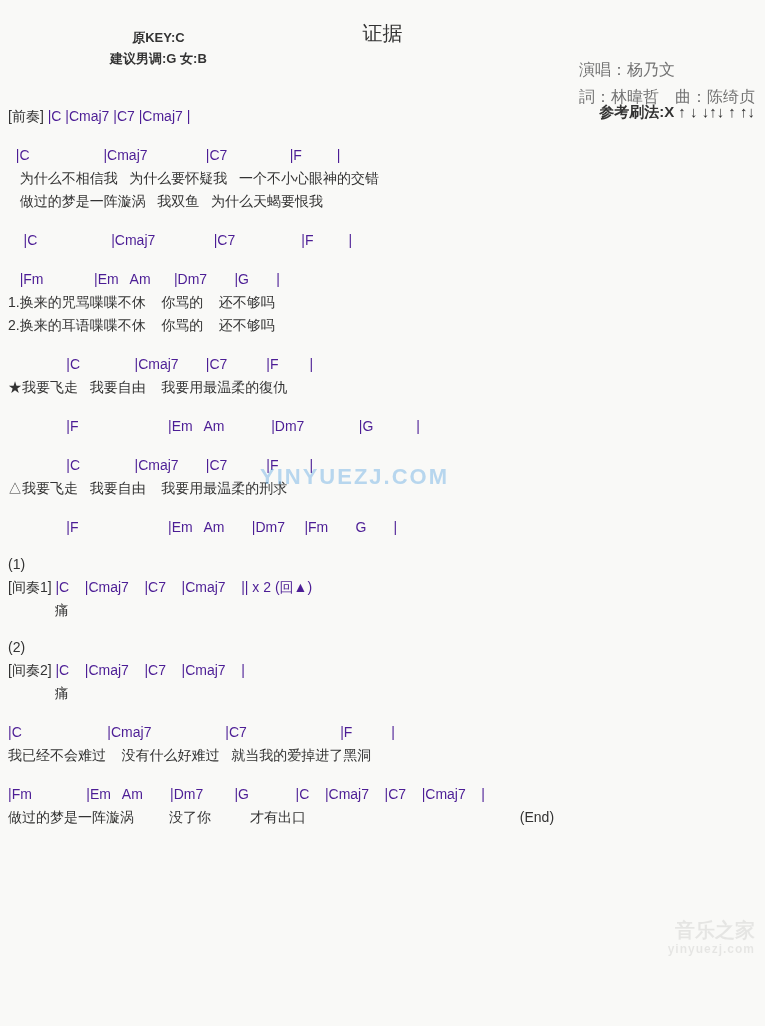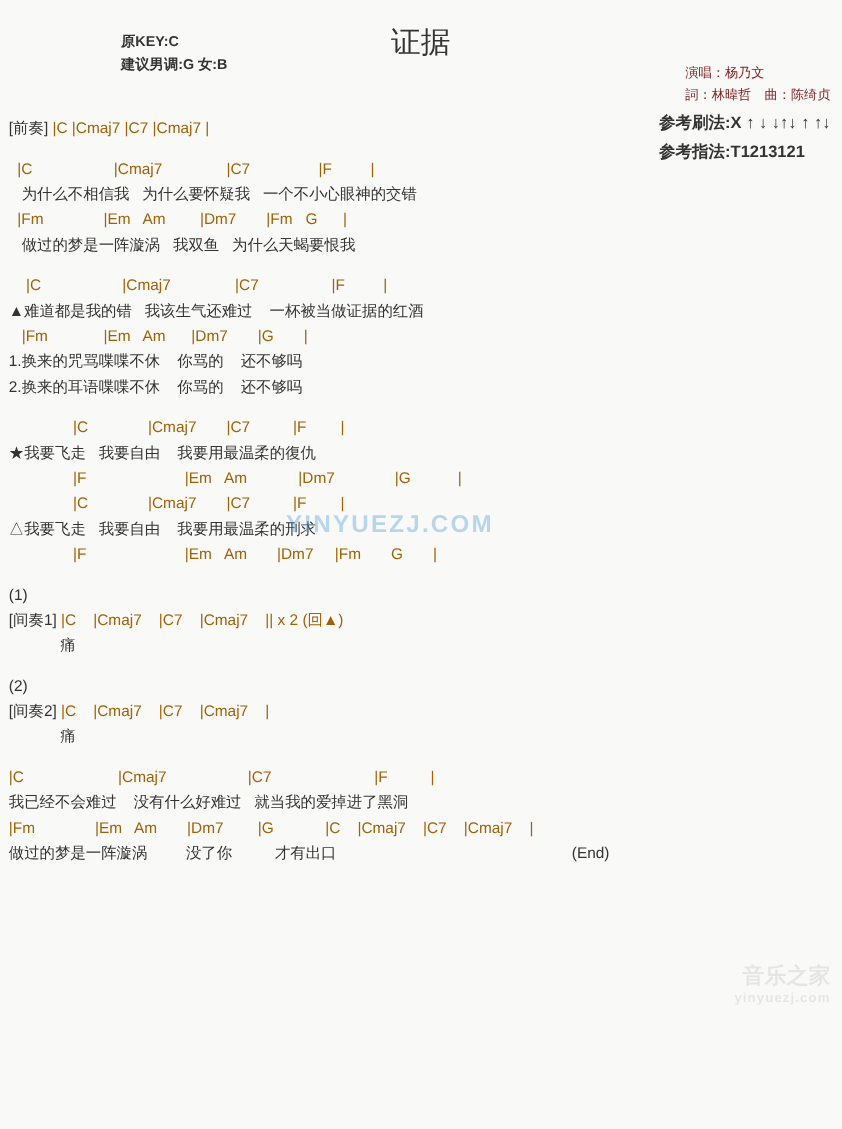--- a/index.html
+++ b/index.html
@@ -17,52 +17,53 @@
     padding: 18px 8px 120px 8px;
     position: relative;
   }
   .header-left {
     position: absolute;
     top: 28px;
     left: 110px;
     font-size: 13px;
     font-weight: bold;
     line-height: 1.6;
+    text-align: center;
   }
   .title {
     position: absolute;
     top: 18px;
     left: 50%;
     transform: translateX(-50%);
-    font-size: 27px;
+    font-size: 20px;
     color: #333;
   }
   .header-right {
     position: absolute;
     top: 56px;
     right: 10px;
-    font-size: 12px;
-    color: #7f1d1d;
+    font-size: 16px;
+    color: #737373;
     line-height: 1.7;
     text-align: left;
   }
   .header-right2 {
     position: absolute;
     top: 98px;
     right: 10px;
     font-size: 15px;
     color: #333;
     font-weight: bold;
     line-height: 1.8;
     text-align: left;
   }
   .content {
     margin-top: 88px;
   }
-  .chord { color: #a16207; }
+  .chord { color: #4c1d95; margin-top: 18px; }
   .line { white-space: pre; margin-bottom: 2px; }
   .section { margin-bottom: 16px; }
   .watermark {
     position: absolute;
     top: 465px;
     left: 260px;
     font-size: 44px;
     font-weight: bold;
     color: rgba(60,150,220,0.35);
     pointer-events: none;
@@ -100,39 +101,36 @@
   </div>
 
   <div class="title">证据</div>
 
   <div class="header-right">
     <div>演唱：杨乃文</div>
     <div>詞：林暐哲　曲：陈绮贞</div>
   </div>
   <div class="header-right2">
     <div>参考刷法:X ↑ ↓ ↓↑↓ ↑ ↑↓</div>
-    <div>参考指法:T1213121</div>
   </div>
 
   <div class="content">
 
     <div class="section">
       <span>[前奏]</span><span class="chord"> |C    |Cmaj7   |C7    |Cmaj7   |</span>
     </div>
 
     <div class="section">
       <div class="line chord">  |C                   |Cmaj7               |C7                |F         |</div>
       <div class="line">   为什么不相信我   为什么要怀疑我   一个不小心眼神的交错</div>
-      <div class="line chord">  |Fm              |Em   Am        |Dm7       |Fm   G      |</div>
       <div class="line">   做过的梦是一阵漩涡   我双鱼   为什么天蝎要恨我</div>
     </div>
 
     <div class="section">
       <div class="line chord">    |C                   |Cmaj7               |C7                 |F         |</div>
-      <div class="line">▲难道都是我的错   我该生气还难过    一杯被当做证据的红酒</div>
       <div class="line chord">   |Fm             |Em   Am      |Dm7       |G       |</div>
       <div class="line">1.换来的咒骂喋喋不休    你骂的    还不够吗</div>
       <div class="line">2.换来的耳语喋喋不休    你骂的    还不够吗</div>
     </div>
 
     <div class="section">
       <div class="line chord">               |C              |Cmaj7       |C7          |F        |</div>
       <div class="line">★我要飞走   我要自由    我要用最温柔的復仇</div>
       <div class="line chord">               |F                       |Em   Am            |Dm7              |G           |</div>
       <div class="line chord">               |C              |Cmaj7       |C7          |F        |</div>

